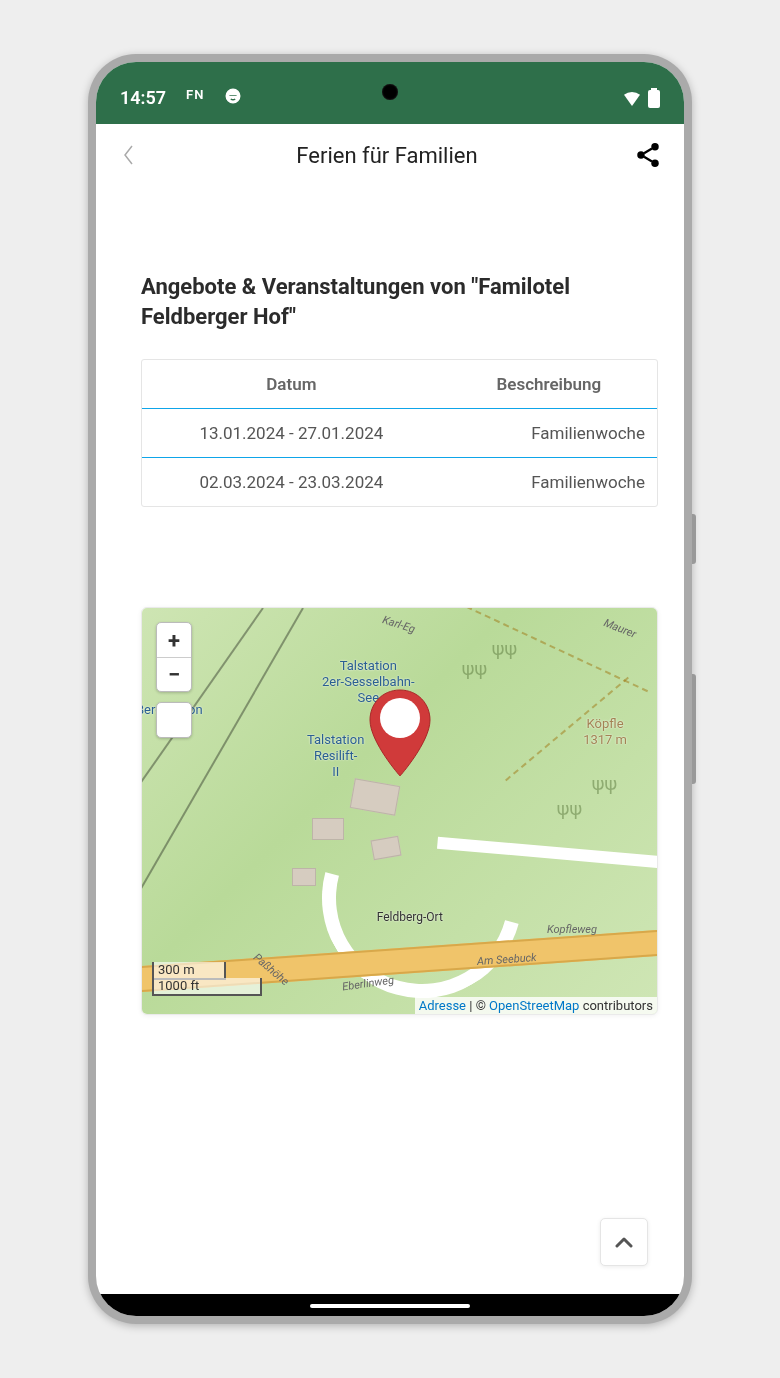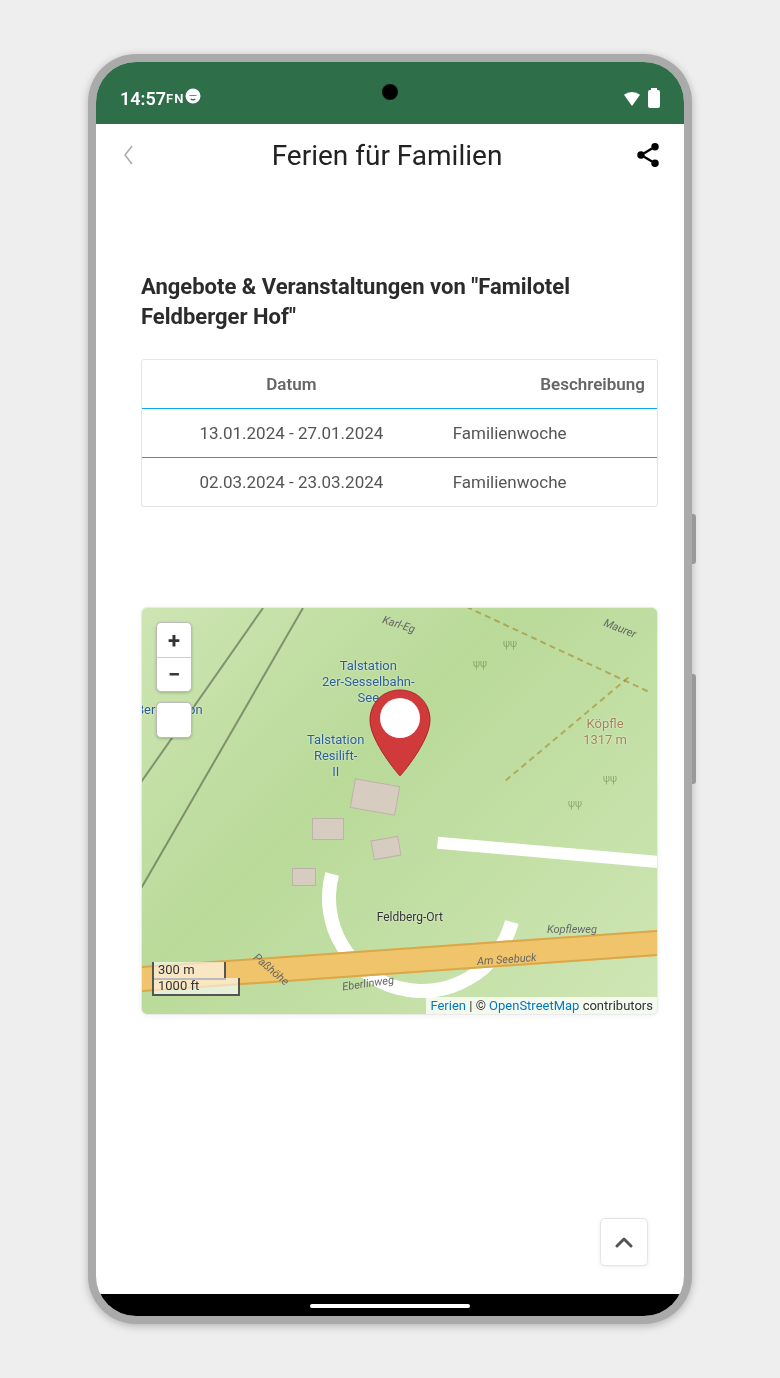--- a/index.html
+++ b/index.html
@@ -73,37 +73,37 @@
   
   .status-bar {
     background: #2e6f4a;
     height: 62px;
     display: flex;
     align-items: center;
     justify-content: space-between;
     padding: 10px 24px 0 24px;
     color: #fff;
   }
-  .status-left { display: flex; align-items: center; gap: 0; font-size: 18px; font-weight: 500;}
+  .status-left { display: flex; gap: 20px; font-size: 18px; font-weight: 500;}
   .status-time { font-size: 18px; font-weight: 600; }
   .status-fn { font-size: 13px; font-weight: 600; letter-spacing: 1px; }
   .emoji-icon { font-size: 16px; }
   .status-right { display: flex; align-items: center; gap: 6px; }
   .wifi-icon svg, .battery-icon svg { display: block; }
   
   .app-header {
     height: 62px;
     display: flex;
     align-items: center;
     justify-content: space-between;
     padding: 0 18px;
     background: #fff;
   }
   .back-btn { width: 30px; height: 30px; display: flex; align-items: center; justify-content: center; color: #888;}
-  .app-title { font-size: 28px; color: #222; font-weight: 400;}
+  .app-title { font-size: 22px; color: #222; font-weight: 400;}
   .share-btn { width: 36px; height: 36px; display: flex; align-items: center; justify-content: center;}
   
   .content { padding: 0 26px 0 26px; margin-left: 19px; }
   .section-title {
     font-size: 22px;
     font-weight: 700;
     color: #2b2b2b;
     margin-top: 86px;
     margin-bottom: 28px;
     line-height: 1.35;
@@ -115,21 +115,21 @@
   .events-table .row {
     display: flex;
   }
   .events-table .row + .row { border-top: 1px solid #0ea5e9; }
   .events-table .cell {
     padding: 14px 12px;
     font-size: 17px;
     color: #555;
   }
   .events-table .cell.date { flex: 0 0 58%; text-align: center; }
-  .events-table .cell.desc { flex: 1; text-align: left; }
+  .events-table .cell.desc { flex: 1; text-align: right; }
   .events-table .header .cell { color: #666; font-weight: 600; }
   
   .card {
     margin-top: 100px;
     border: 1px solid #eaeaea;
     border-radius: 6px;
     box-shadow: 0 1px 5px rgba(0,0,0,0.06);
     overflow: hidden;
     background: #fff;
   }
@@ -211,21 +211,21 @@
     position: absolute;
     background: #d6ccc0;
     border: 1px solid #bdb4a8;
   }
   .map-building.b1 { top: 174px; left: 210px; width: 46px; height: 30px; transform: rotate(10deg);}
   .map-building.b2 { top: 210px; left: 170px; width: 32px; height: 22px; }
   .map-building.b3 { top: 230px; left: 230px; width: 28px; height: 20px; transform: rotate(-10deg);}
   .map-building.b4 { top: 260px; left: 150px; width: 24px; height: 18px; }
   .map-tree {
     position: absolute;
-    font-size: 10px;
+    font-size: 18px;
     color: rgba(90,120,60,0.5);
   }
   .zoom-controls {
     position: absolute;
     top: 14px; left: 14px;
     width: 36px;
     background: #fff;
     border: 1px solid #bbb;
     border-radius: 5px;
     overflow: hidden;
@@ -266,21 +266,21 @@
   }
   .scale-bar .scale-row {
     border: 2px solid #555;
     border-top: none;
     padding: 0 4px 0 4px;
     background: rgba(255,255,255,0.6);
     height: 18px;
     line-height: 16px;
   }
   .scale-bar .scale-row.top { width: 74px; }
-  .scale-bar .scale-row.bottom { width: 88px; border-top: none; margin-top: -2px;}
+  .scale-bar .scale-row.bottom { width: 110px; border-top: none; margin-top: -2px;}
   .map-attribution {
     position: absolute;
     bottom: 0; right: 0;
     background: rgba(255,255,255,0.8);
     font-size: 13px;
     padding: 1px 4px;
     color: #333;
   }
   .map-attribution a { color: #0078c8; text-decoration: none; }
   
@@ -354,21 +354,21 @@
         </svg>
       </div>
     </div>
 
     <div class="content">
       <h2 class="section-title">Angebote &amp; Veranstaltungen von "Familotel Feldberger Hof"</h2>
 
       <div class="events-table">
         <div class="row header">
           <div class="cell date">Datum</div>
-          <div class="cell desc" style="text-align:right">Beschreibung</div>
+          <div class="cell desc" style="text-align:center">Beschreibung</div>
         </div>
         <div class="row">
           <div class="cell date">13.01.2024 - 27.01.2024</div>
           <div class="cell desc">Familienwoche</div>
         </div>
         <div class="row">
           <div class="cell date">02.03.2024 - 23.03.2024</div>
           <div class="cell desc">Familienwoche</div>
         </div>
       </div>
@@ -423,21 +423,21 @@
             <div class="zoom-btn">−</div>
           </div>
           <div class="layers-btn"></div>
 
           <div class="scale-bar">
             <div class="scale-row top">300 m</div>
             <div class="scale-row bottom">1000 ft</div>
           </div>
 
           <div class="map-attribution">
-            <a>Ferien</a><span> | © </span><a>OpenStreetMap</a><span> contributors</span>
+            <a>Adresse</a><span> | © </span><a>OpenStreetMap</a><span> contributors</span>
           </div>
         </div>
 
       </div>
     </div>
 
     <div class="scroll-top">
       <svg width="18" height="12" viewBox="0 0 18 12">
         <path d="M2 10 L9 3 L16 10" stroke="#555" stroke-width="3" fill="none" stroke-linecap="round" stroke-linejoin="round"></path>
       </svg>

